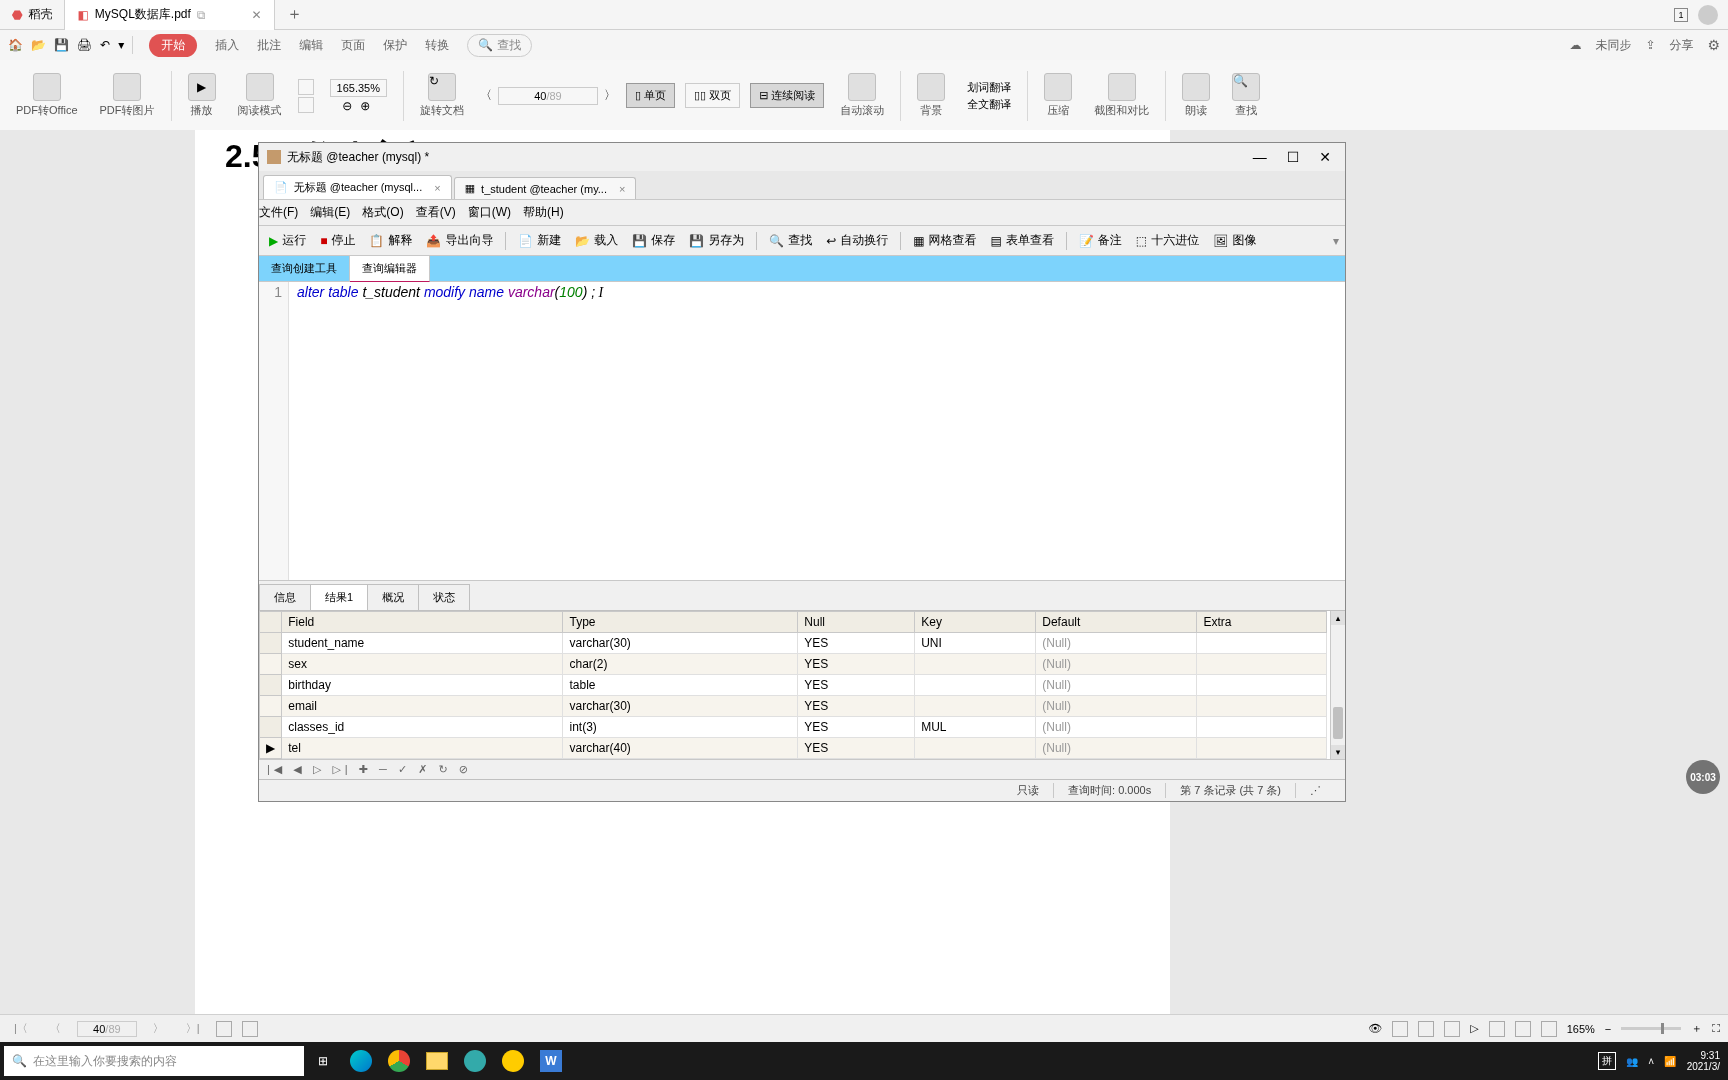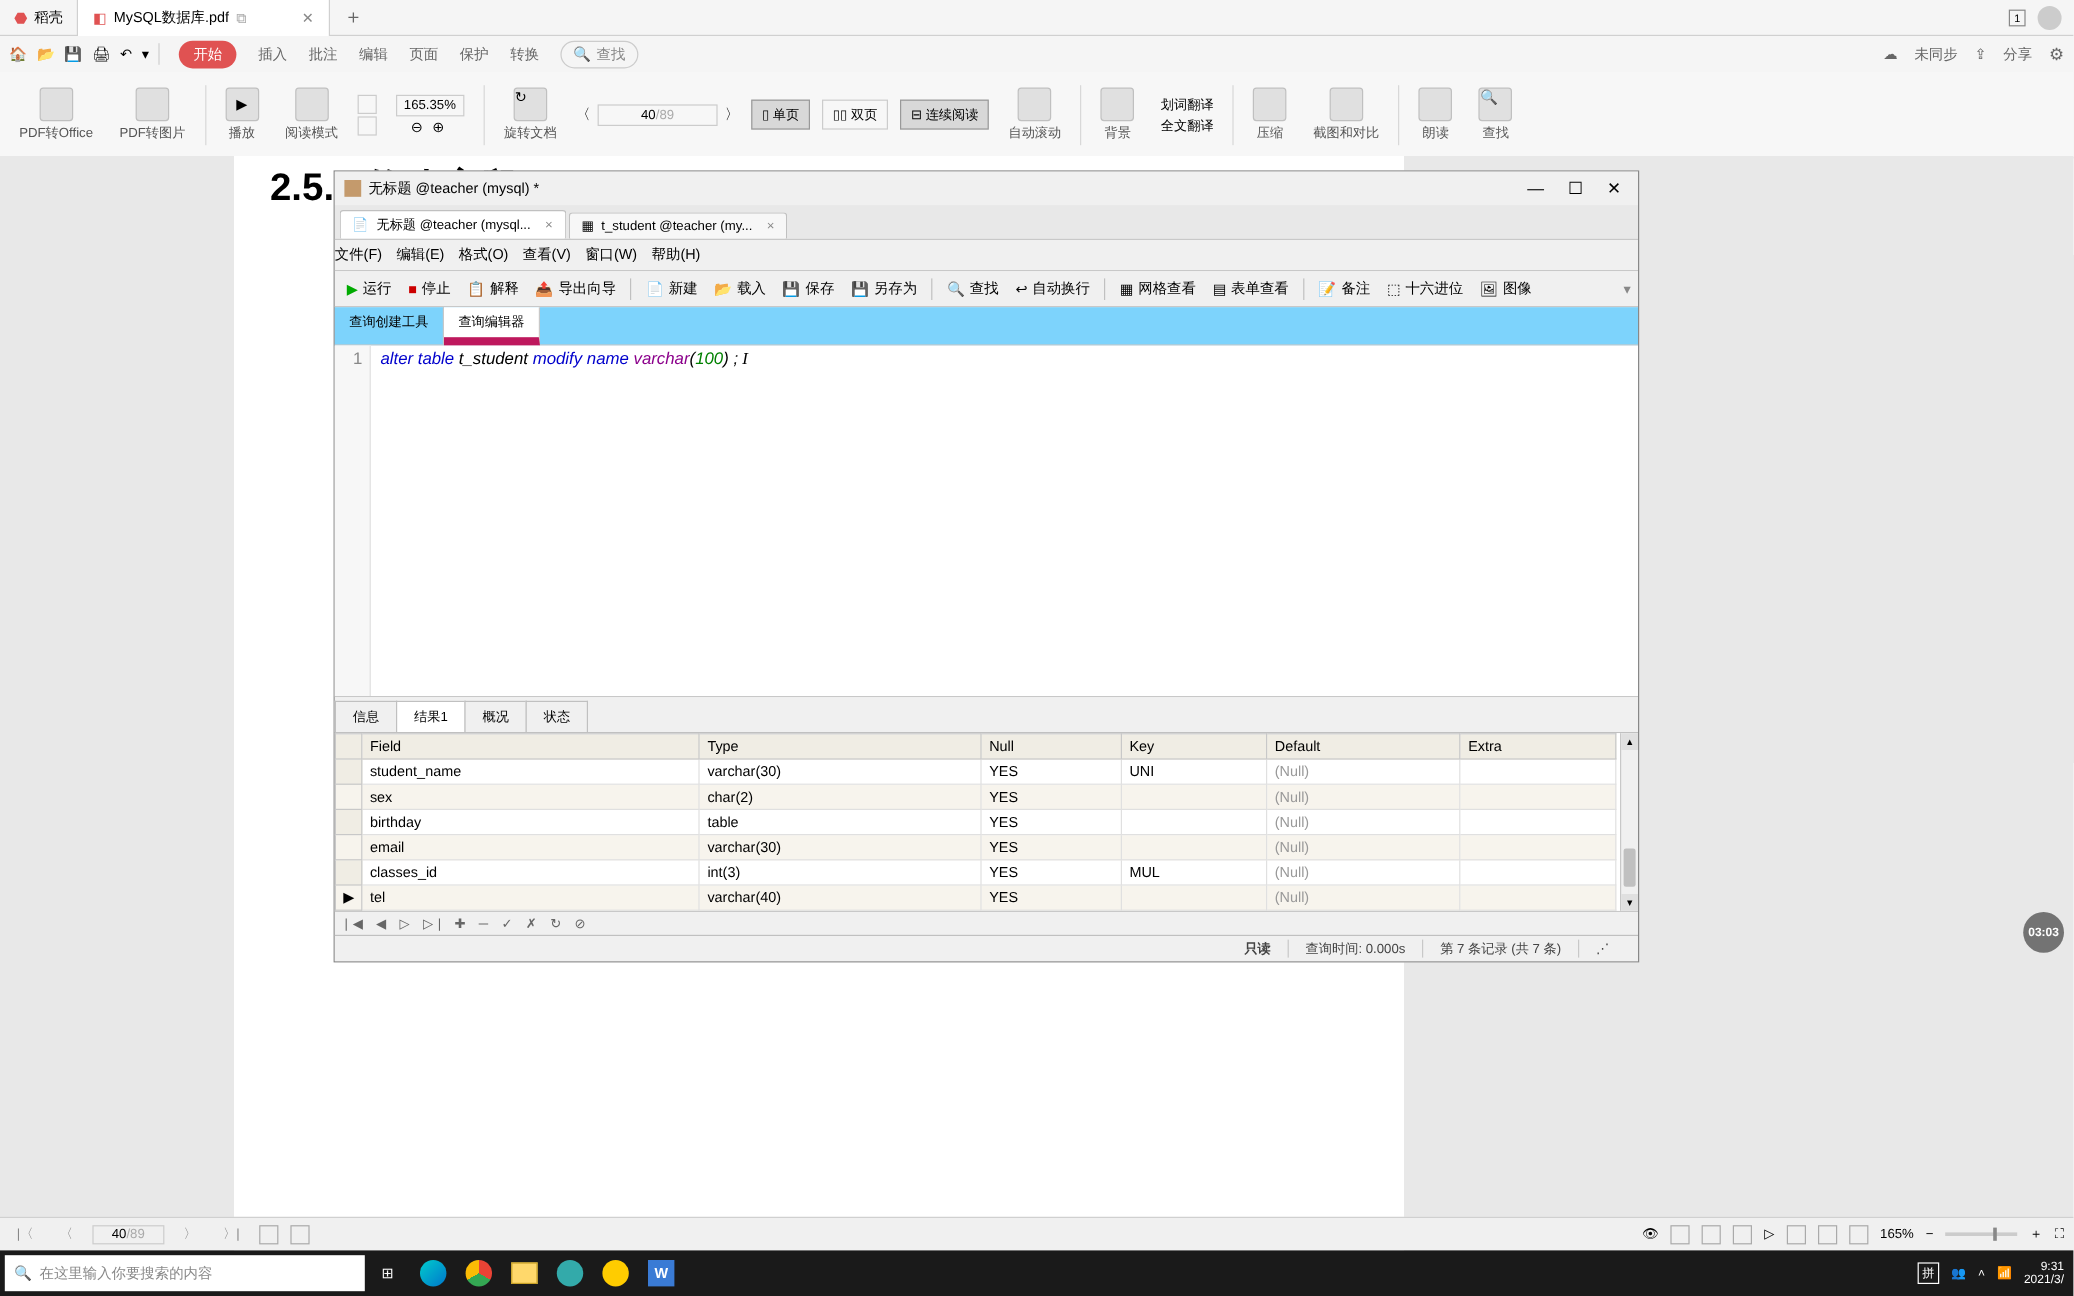--- a/index.html
+++ b/index.html
@@ -38,35 +38,35 @@
 .view-btn.active { background: #d8d8d8; border-color: #999; }
 .ribbon-icon-col { display: flex; flex-direction: column; gap: 2px; }
 .ribbon-icon-col .ico { width: 16px; height: 16px; border: 1px solid #ccc; }
 
 
 .doc-area { position: absolute; top: 130px; left: 0; right: 0; bottom: 36px; background: #e8e8e8; overflow: hidden; }
 .doc-page { position: absolute; left: 195px; top: 0; width: 975px; height: 100%; background: #fff; padding: 0 30px; }
 .doc-heading { font-size: 32px; font-weight: bold; margin-top: 5px; }
 
 
-.navicat { position: absolute; left: 278px; top: 142px; width: 1088px; height: 660px; background: #f0f0f0; border: 1px solid #888; display: flex; flex-direction: column; }
+.navicat { position: absolute; left: 258px; top: 142px; width: 1088px; height: 660px; background: #f0f0f0; border: 1px solid #888; display: flex; flex-direction: column; }
 .nav-title { height: 28px; display: flex; align-items: center; padding: 0 8px; gap: 6px; background: #f0f0f0; }
 .nav-title .icon { width: 14px; height: 14px; background: #c49a6c; }
 .nav-ctrl { margin-left: auto; display: flex; gap: 20px; padding-right: 6px; font-size: 14px; }
 .nav-tabs { display: flex; align-items: flex-end; height: 28px; background: #e8e8e8; padding-left: 4px; gap: 2px; }
 .nav-tab { background: #f7f7f7; border: 1px solid #c0c0c0; border-bottom: none; padding: 4px 10px; display: flex; align-items: center; gap: 6px; border-radius: 3px 3px 0 0; font-size: 11px; }
 .nav-tab.active { background: #fff; }
 .nav-tab .x { color: #888; margin-left: 6px; }
 .nav-menubar { display: flex; gap: 12px; padding: 4px 0; background: #f0f0f0; border-top: 1px solid #c8c8c8; border-bottom: 1px solid #c8c8c8; }
 .nav-toolbar { display: flex; align-items: center; gap: 6px; padding: 4px 6px; background: #f0f0f0; border-bottom: 1px solid #c8c8c8; flex-wrap: wrap; }
 .tb-btn { display: flex; align-items: center; gap: 4px; padding: 2px 4px; font-size: 12px; }
 .tb-sep { width: 1px; height: 18px; background: #c0c0c0; margin: 0 2px; }
 .sub-tabs { display: flex; background: #7dd3fc; border-bottom: 1px solid #c8c8c8; }
 .sub-tab { padding: 5px 12px; border-right: 1px solid #c8c8c8; font-size: 11px; }
-.sub-tab.active { background: #fff; border-bottom: 7px solid #be185d; margin-bottom: -1px; }
+.sub-tab.active { background: #fff; border-bottom: 1px solid #be185d; margin-bottom: -1px; }
 .editor { flex: 1; background: #fff; display: flex; font-family: "Courier New", monospace; font-size: 14px; border-bottom: 1px solid #c8c8c8; }
 .gutter { width: 30px; background: #f7f7f7; text-align: right; padding: 2px 6px; color: #888; border-right: 1px solid #e0e0e0; }
 .code { padding: 2px 8px; white-space: pre; font-style: italic; }
 .kw-blue { color: #0000cc; }
 .kw-purple { color: #8b008b; }
 .kw-num { color: #008000; }
 .kw-black { color: #000; }
 
 .result-tabs { display: flex; background: #f0f0f0; border-bottom: 1px solid #c0c0c0; }
 .result-tab { padding: 5px 14px; border: 1px solid #c0c0c0; border-bottom: none; margin-right: -1px; margin-top: 3px; font-size: 11px; background: #f0f0f0; }
@@ -78,21 +78,21 @@
 .result-grid tr.odd td { background: #f7f4ed; }
 .result-grid .null { color: #999; }
 .result-grid .row-ind { width: 12px; text-align: center; border: 1px solid #c8c8c8; background: #f0ede4; }
 .vscroll { position: absolute; right: 0; top: 0; bottom: 0; width: 15px; background: #f0f0f0; border-left: 1px solid #c8c8c8; }
 .vscroll .thumb { position: absolute; left: 2px; right: 2px; height: 32px; background: #c0c0c0; border-radius: 2px; }
 .vscroll .arr { position: absolute; left: 0; right: 0; height: 14px; background: #e0e0e0; text-align: center; font-size: 9px; line-height: 14px;}
 
 .nav-rec-bar { display: flex; align-items: center; padding: 3px 8px; gap: 10px; background: #f0f0f0; border-top: 1px solid #c8c8c8; font-size: 11px; color: #666; }
 .nav-status { display: flex; align-items: center; padding: 3px 10px; background: #f0f0f0; border-top: 1px solid #c0c0c0; font-size: 11px; color: #444; }
 .nav-status .seg { padding: 0 14px; border-right: 1px solid #c8c8c8; }
-.nav-status .seg:first-child { margin-left: auto; font-weight: bold; }
+.nav-status .seg:first-child { margin-left: auto; }
 .nav-status .seg:last-child { border-right: none; }
 
 
 .ts-bubble { position: absolute; right: 8px; top: 760px; width: 34px; height: 34px; border-radius: 50%; background: #737373; color: #fff; font-size: 10px; display: flex; align-items: center; justify-content: center; font-weight: bold; }
 
 
 .wps-status { position: absolute; bottom: 38px; left: 0; right: 0; height: 28px; background: #f0f0f0; border-top: 1px solid #d0d0d0; display: flex; align-items: center; padding: 0 8px; gap: 10px; font-size: 11px; }
 .wps-status .pg-input { border: 1px solid #ccc; width: 60px; text-align: center; padding: 1px; font-size: 11px; }
 .wps-status-right { margin-left: auto; display: flex; align-items: center; gap: 10px; }
 .ws-icon { width: 16px; height: 16px; border: 1px solid #aaa; display: inline-block; }

